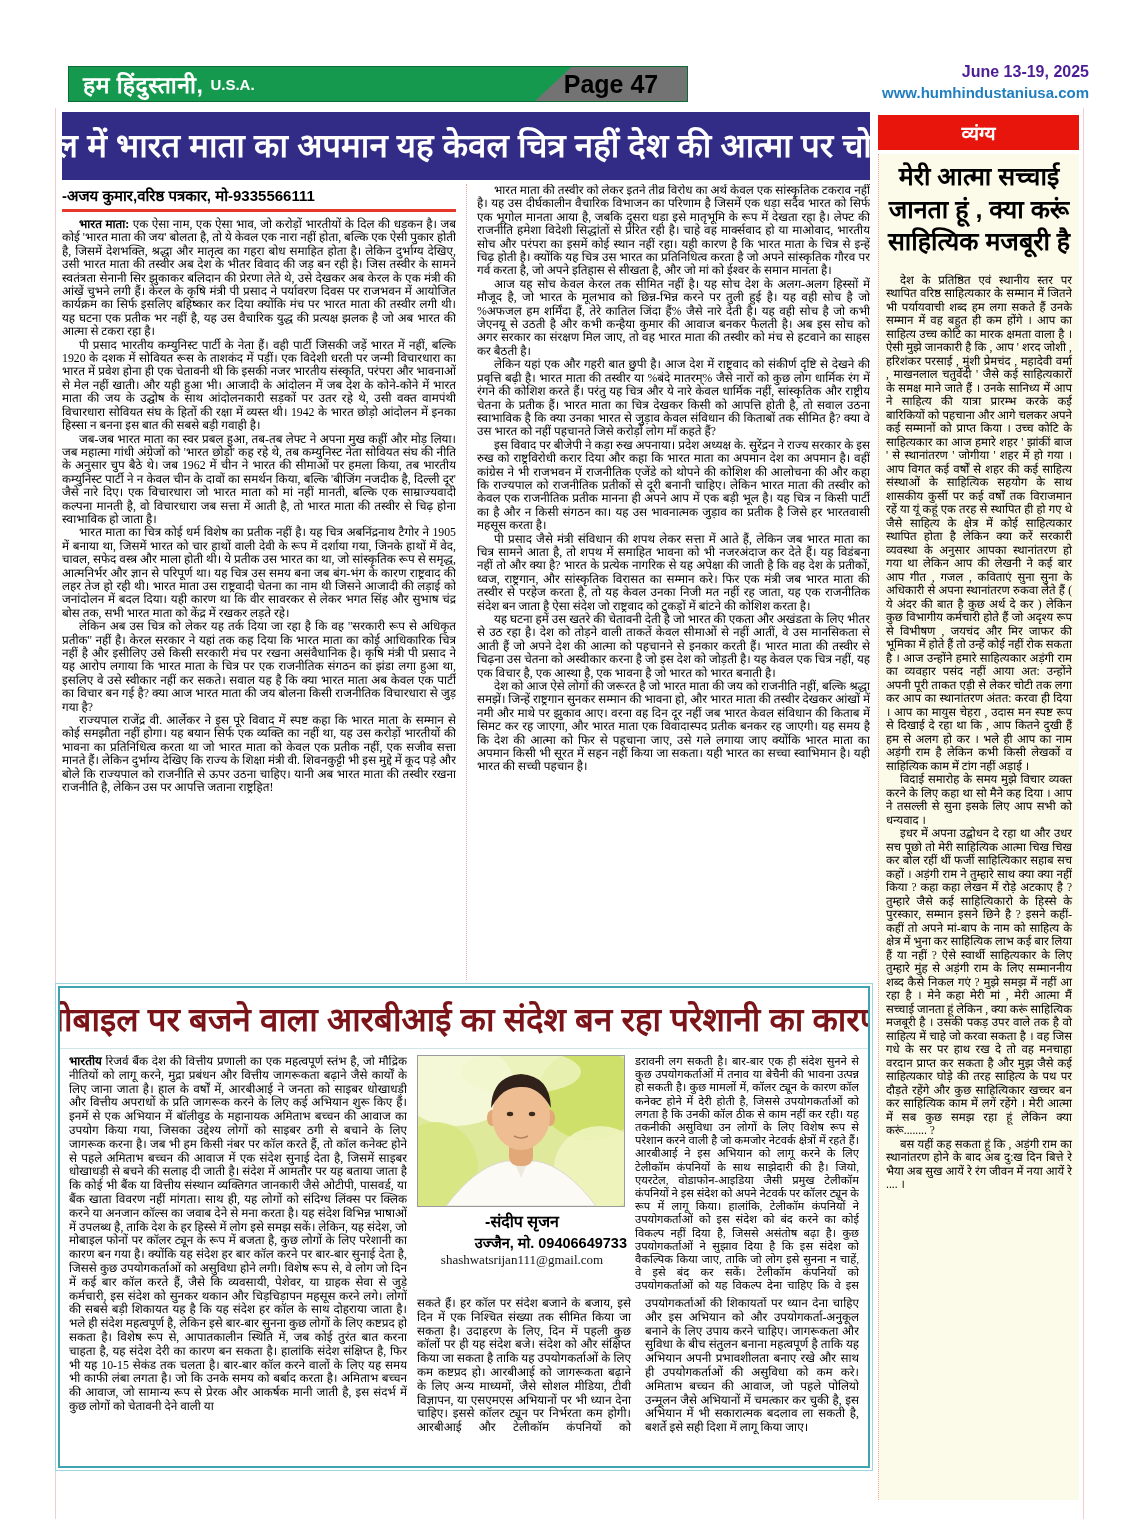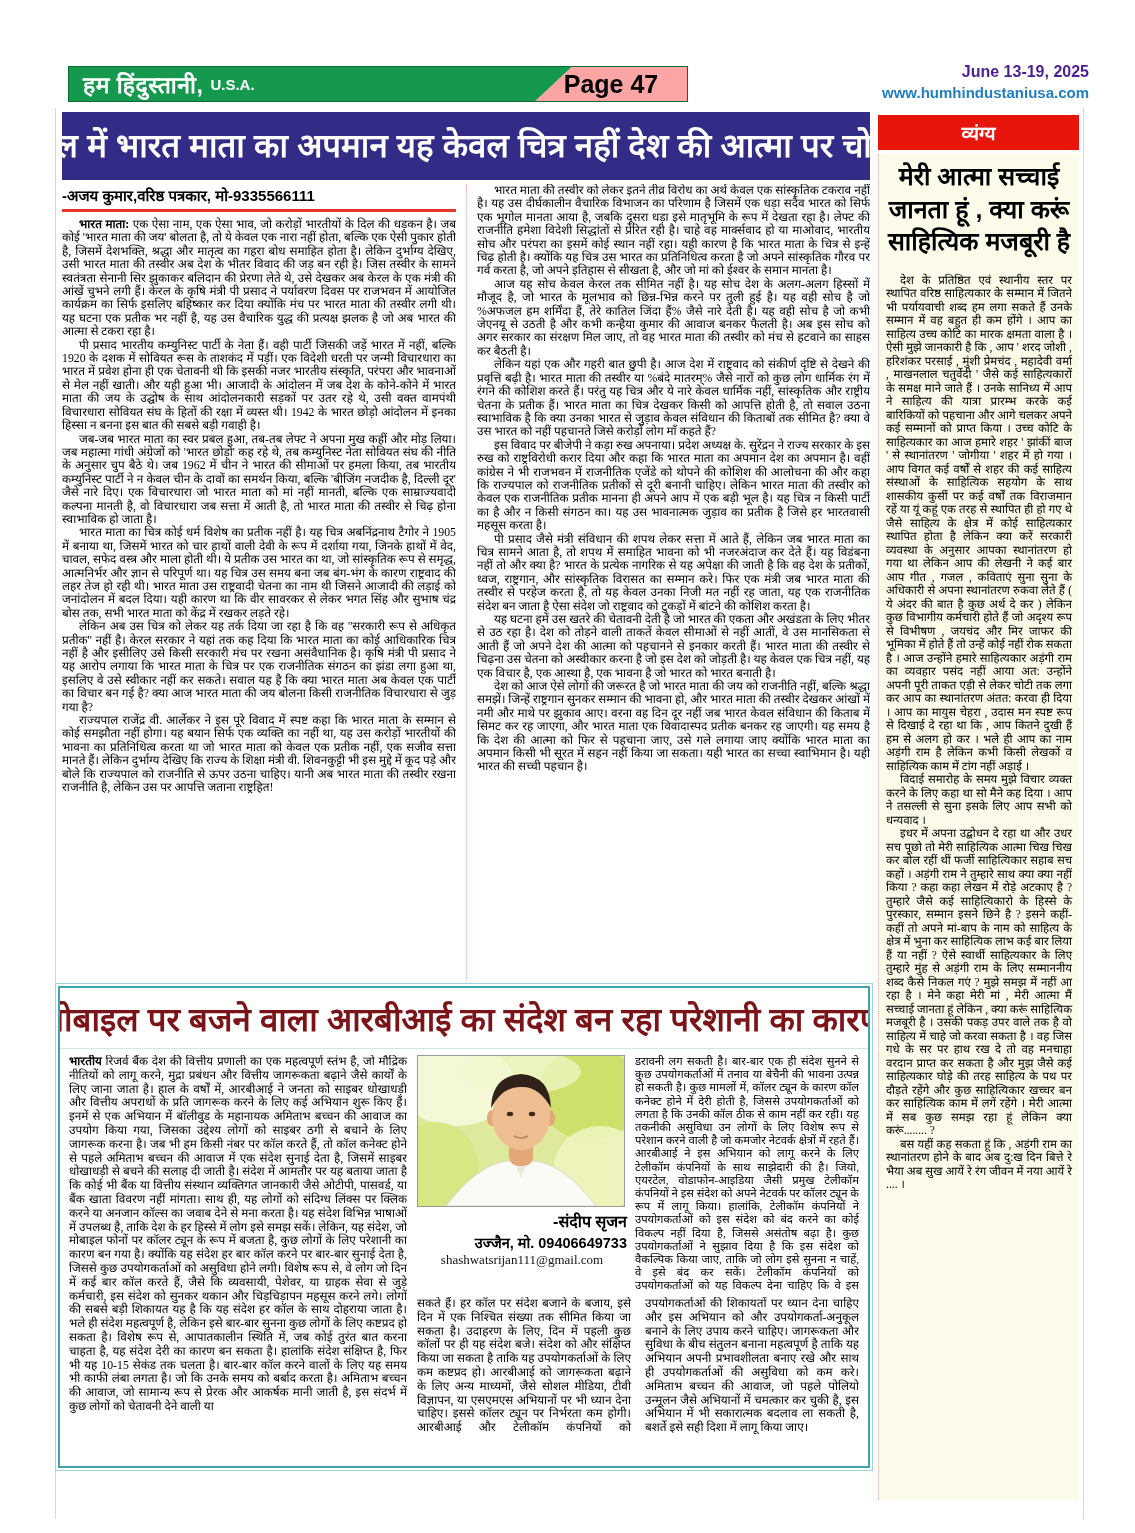--- a/index.html
+++ b/index.html
@@ -8,21 +8,21 @@
   .edge-line{position:absolute;top:108px;bottom:14px;width:1px;background:#f3cccc;}
   .edge-left{left:55px;} .edge-right{left:1083px;}
 
   
   .masthead-bar{position:absolute;left:68px;top:66px;width:620px;height:36px;
                 background:#14994e;border:1px solid #0a6b35;box-sizing:border-box;}
   .mast-green{position:absolute;left:0;top:0;bottom:0;display:flex;align-items:center;
               padding-left:14px;color:#fff;font-family:"Liberation Sans",sans-serif;font-weight:bold;}
   .mast-title{font-size:23px;letter-spacing:.5px;}
   .mast-region{font-size:15px;margin-left:7px;}
-  .page-badge{position:absolute;right:0;top:0;bottom:0;width:152px;background:#fca5a5;
+  .page-badge{position:absolute;right:0;top:0;bottom:0;width:152px;background:#737373;
               display:flex;align-items:center;justify-content:center;
               font:bold 25px "Liberation Sans",sans-serif;color:#000;
               clip-path:polygon(24% 0,100% 0,100% 100%,0 100%);}
   .header-right{position:absolute;right:58px;top:62px;text-align:right;
                 font-family:"Liberation Sans",sans-serif;font-weight:bold;line-height:1.3;}
   .issue-date{color:#4c1d95;font-size:16px;}
   .website{color:#1f7fc0;font-size:15px;text-decoration:none;display:block;}
 
   
   .headline1{position:absolute;left:62px;top:112px;width:808px;height:68px;background:#322c86;
@@ -44,21 +44,21 @@
              overflow:hidden;border-bottom:1px solid #cfe6ea;}
   .art2-body{display:flex;padding:6px 9px;height:calc(100% - 61px);box-sizing:border-box;}
   .a2colA{width:338px;overflow:hidden;}
   .a2colA p,.a2bottom,.beside{margin:0;text-align:justify;}
   .a2colA p{font-size:11.8px;line-height:13.8px;}
   .a2right{flex:1;margin-left:10px;display:flex;flex-direction:column;overflow:hidden;}
   .a2top{display:flex;}
   .photo-fig{margin:0;width:210px;flex:0 0 210px;}
   .photo-img{width:206px;height:150px;border:1px solid #9a9a9a;display:block;}
   .photo-img svg{display:block;}
-  .cap-name{font:bold 16px "Liberation Sans",sans-serif;text-align:right;margin-top:3px;}
+  .cap-name{font:bold 16px "Liberation Sans",sans-serif;text-align:center;margin-top:3px;}
   .cap-city{font:bold 14.5px "Liberation Sans",sans-serif;text-align:right;}
   .cap-email{font:13px "Liberation Serif",serif;text-align:center;color:#111;}
   .beside{flex:1;margin-left:8px;height:238px;overflow:hidden;font-size:11.3px;line-height:13.2px;}
   .a2bottom{margin-top:4px;flex:1;columns:2;column-gap:14px;font-size:11.8px;line-height:13.8px;overflow:hidden;}
 
   
   .vyangya{position:absolute;left:878px;top:115px;width:201px;height:35px;background:#e8150d;
            color:#fff;display:flex;align-items:center;justify-content:center;
            font:bold 19px "Liberation Sans",sans-serif;}
   .sidebar{position:absolute;left:878px;top:154px;width:201px;height:1346px;background:#fcfbea;

